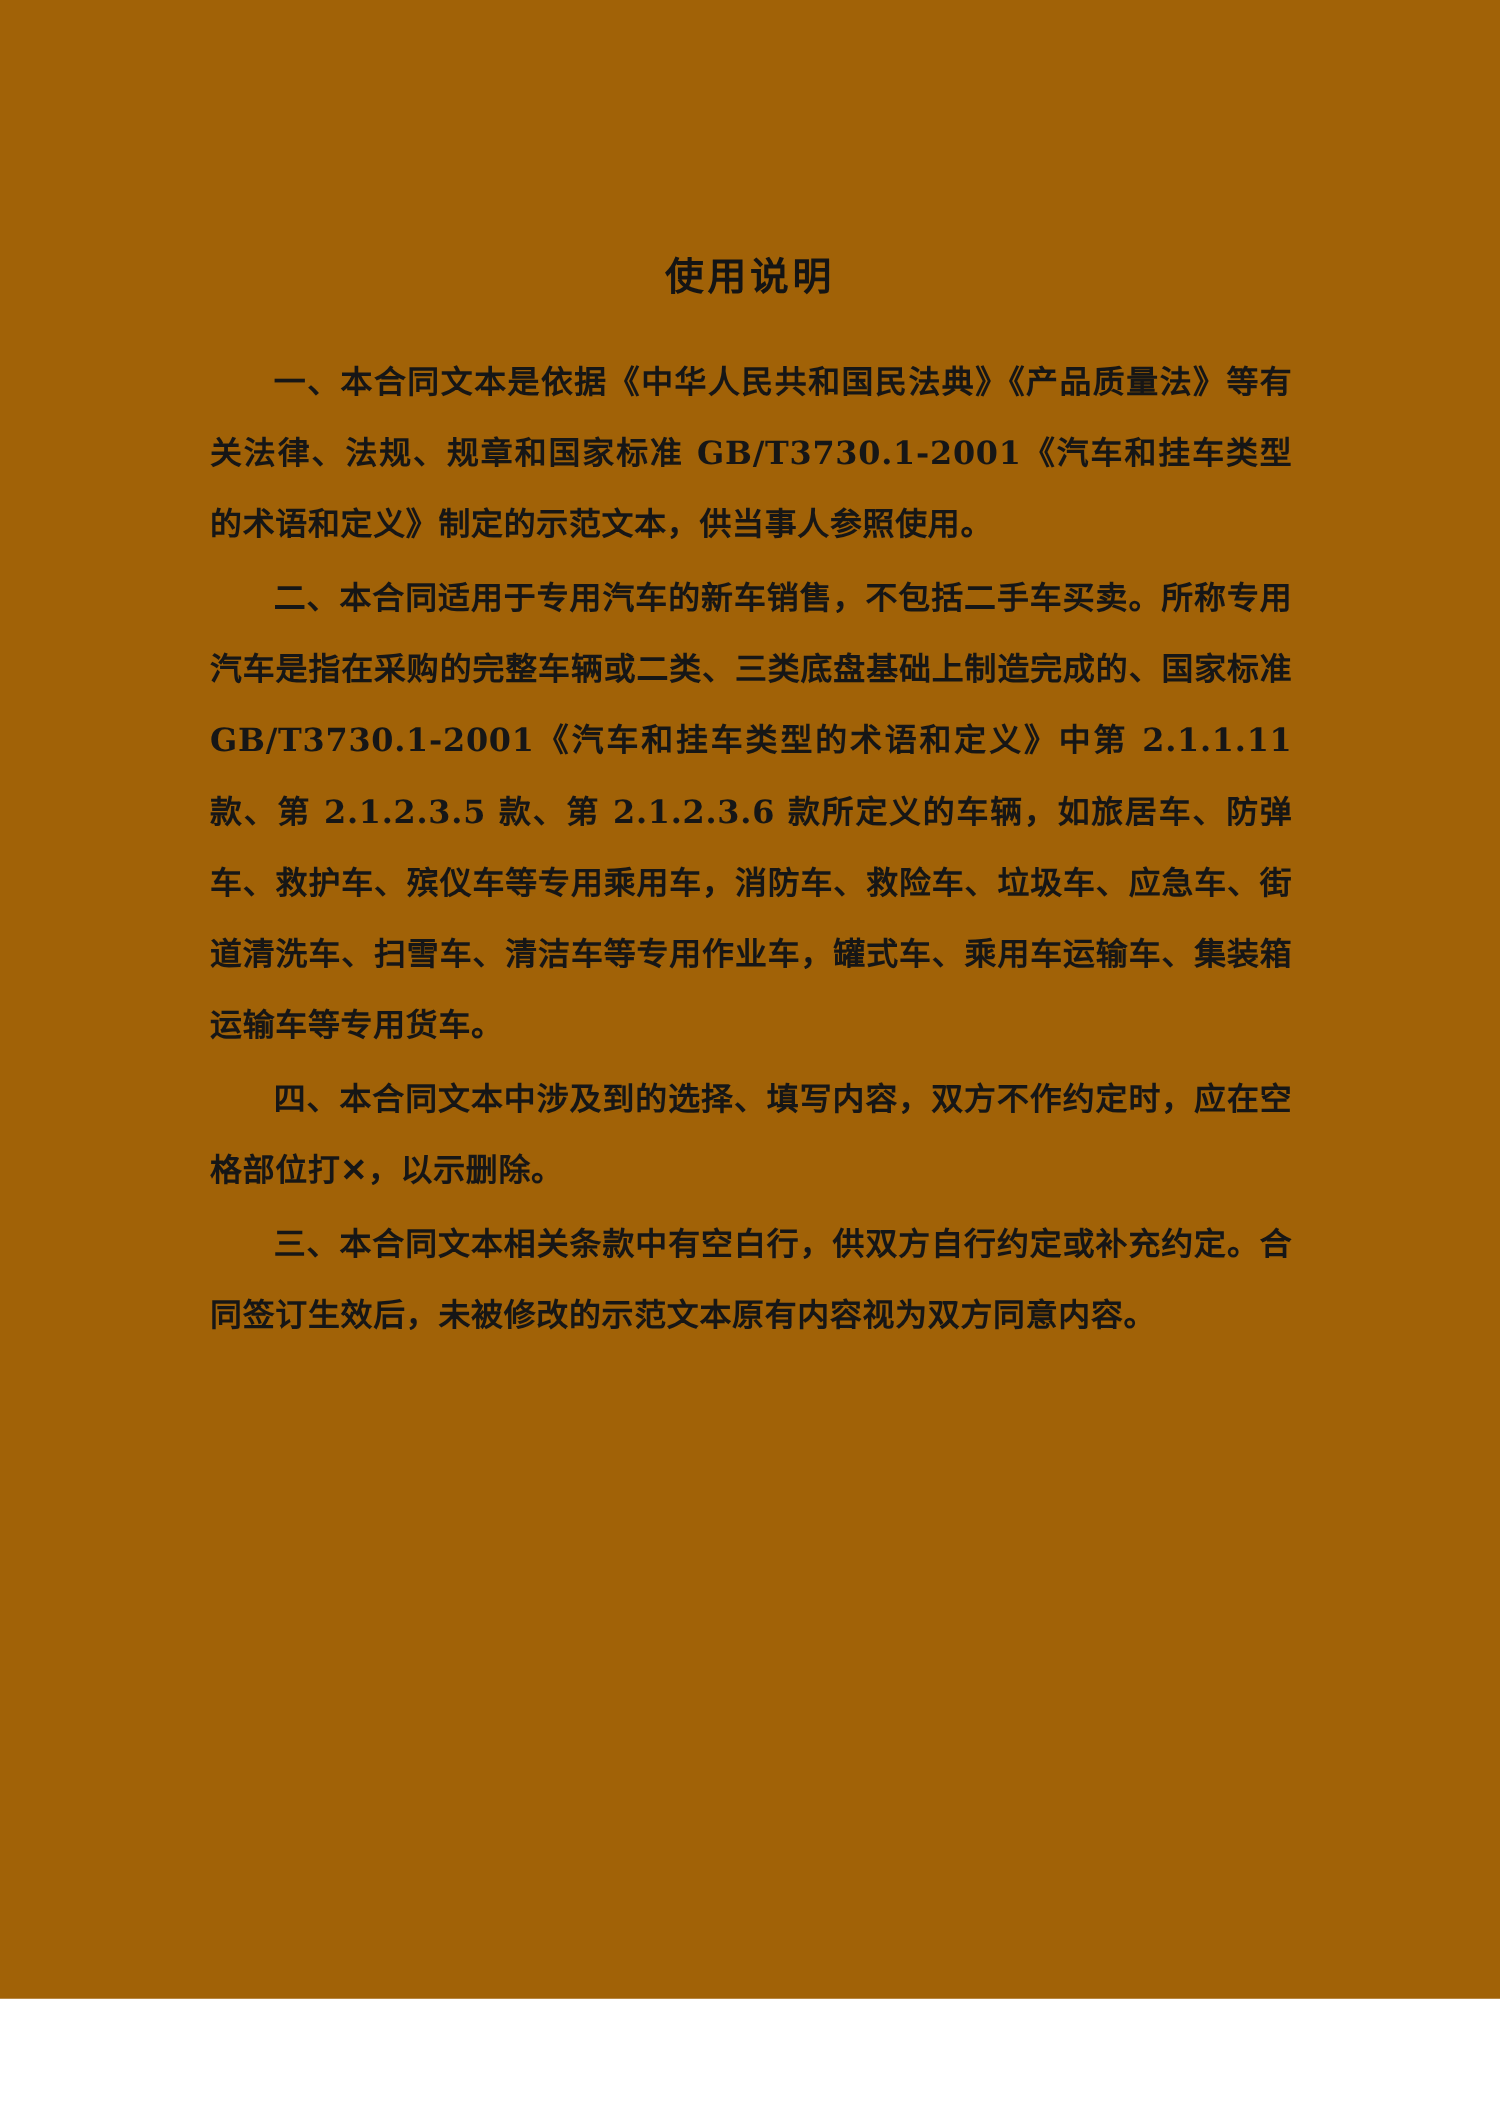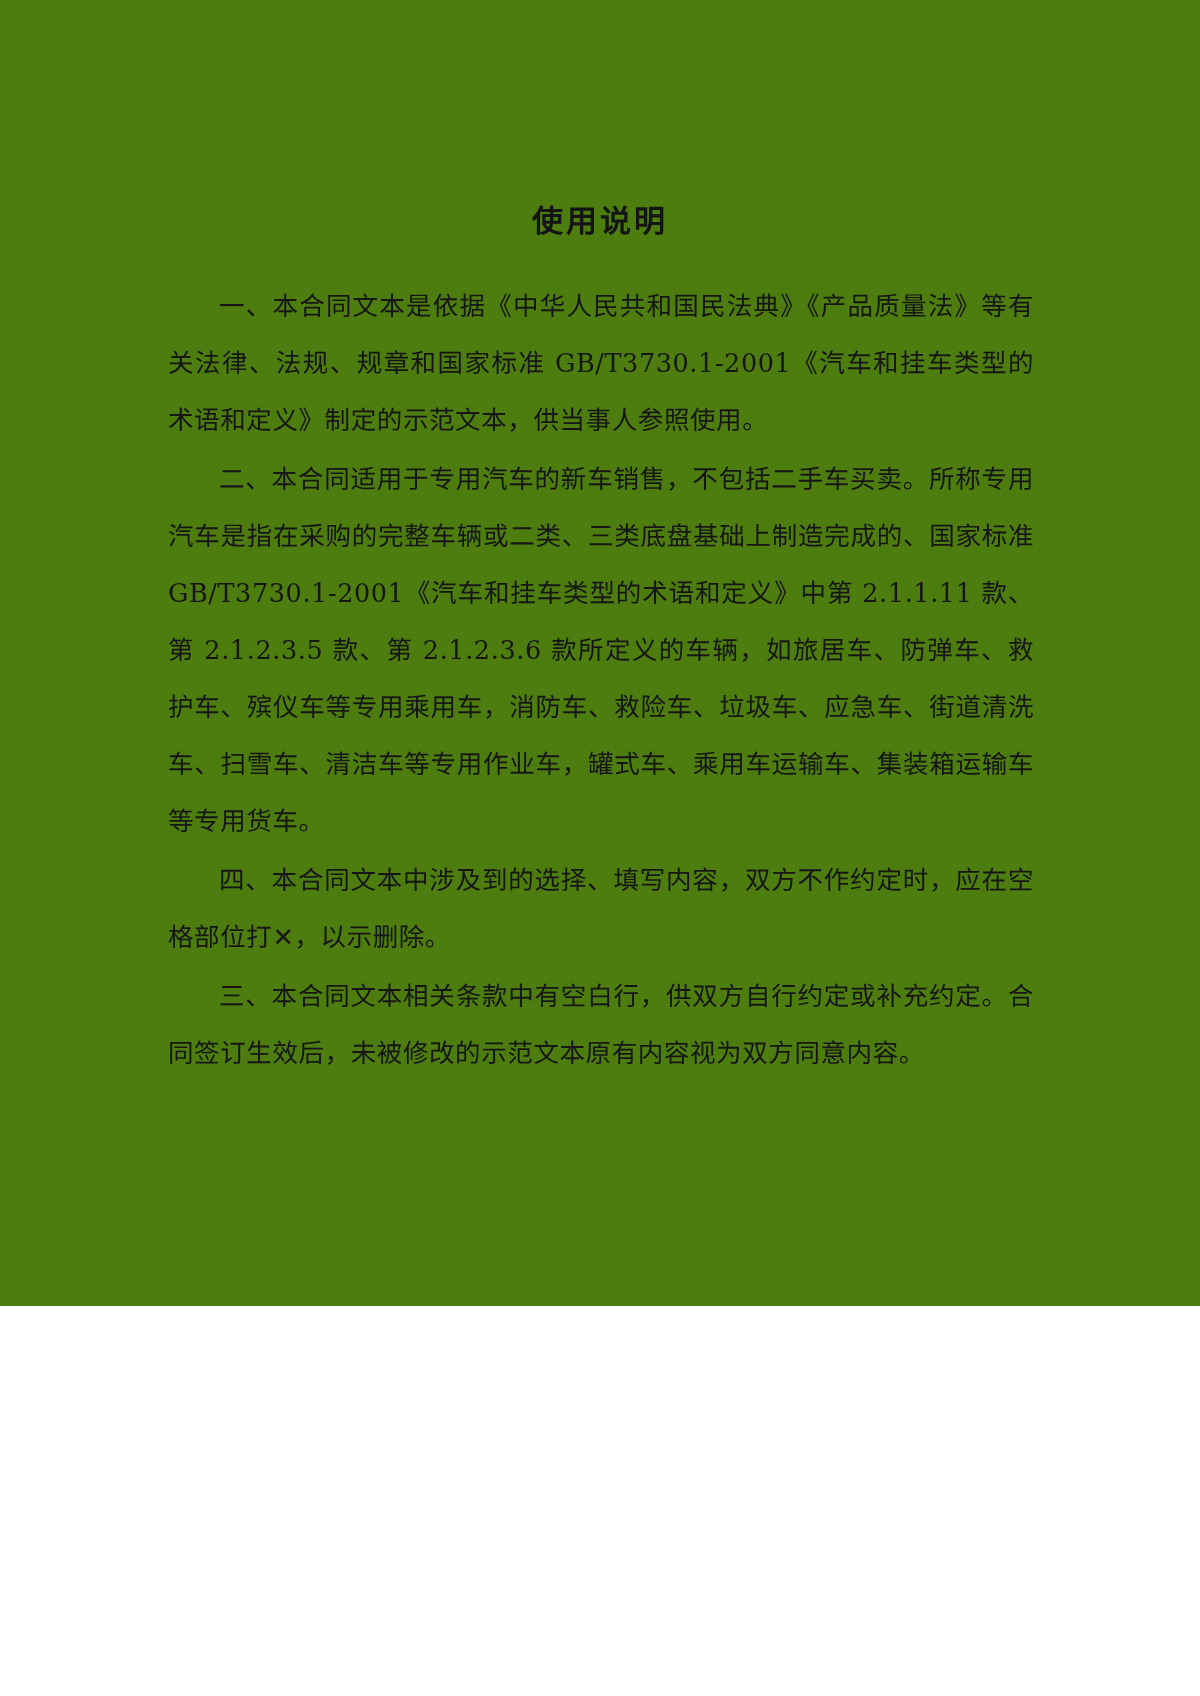--- a/index.html
+++ b/index.html
@@ -10,42 +10,43 @@
   body {
     width: 1200px;
     height: 1696px;
     font-family: "DejaVu Serif", "Liberation Serif", serif;
     color: #1a1a1a;
     overflow: hidden;
   }
   .page {
     position: relative;
     width: 1200px;
-    height: 1306px;
+    height: 1599px;
     box-sizing: border-box;
     padding: 0;
-    background: #4d7c0f;
+    background: #a16207;
   }
   .doc-title {
     position: absolute;
     top: 196px;
     left: 0;
     width: 1200px;
     text-align: center;
     font-family: "DejaVu Serif", "Liberation Serif", serif;
     font-size: 31px;
     font-weight: 600;
     letter-spacing: 3px;
     color: #141414;
   }
   .body-block {
     position: absolute;
     top: 278px;
     left: 168px;
     width: 866px;
+    font-weight: bold;
   }
   .para {
     font-size: 25.5px;
     line-height: 57px;
     text-align: justify;
     text-justify: inter-ideograph;
     text-indent: 2em;
     margin: 0 0 2px 0;
     letter-spacing: 0.6px;
     color: #161616;

